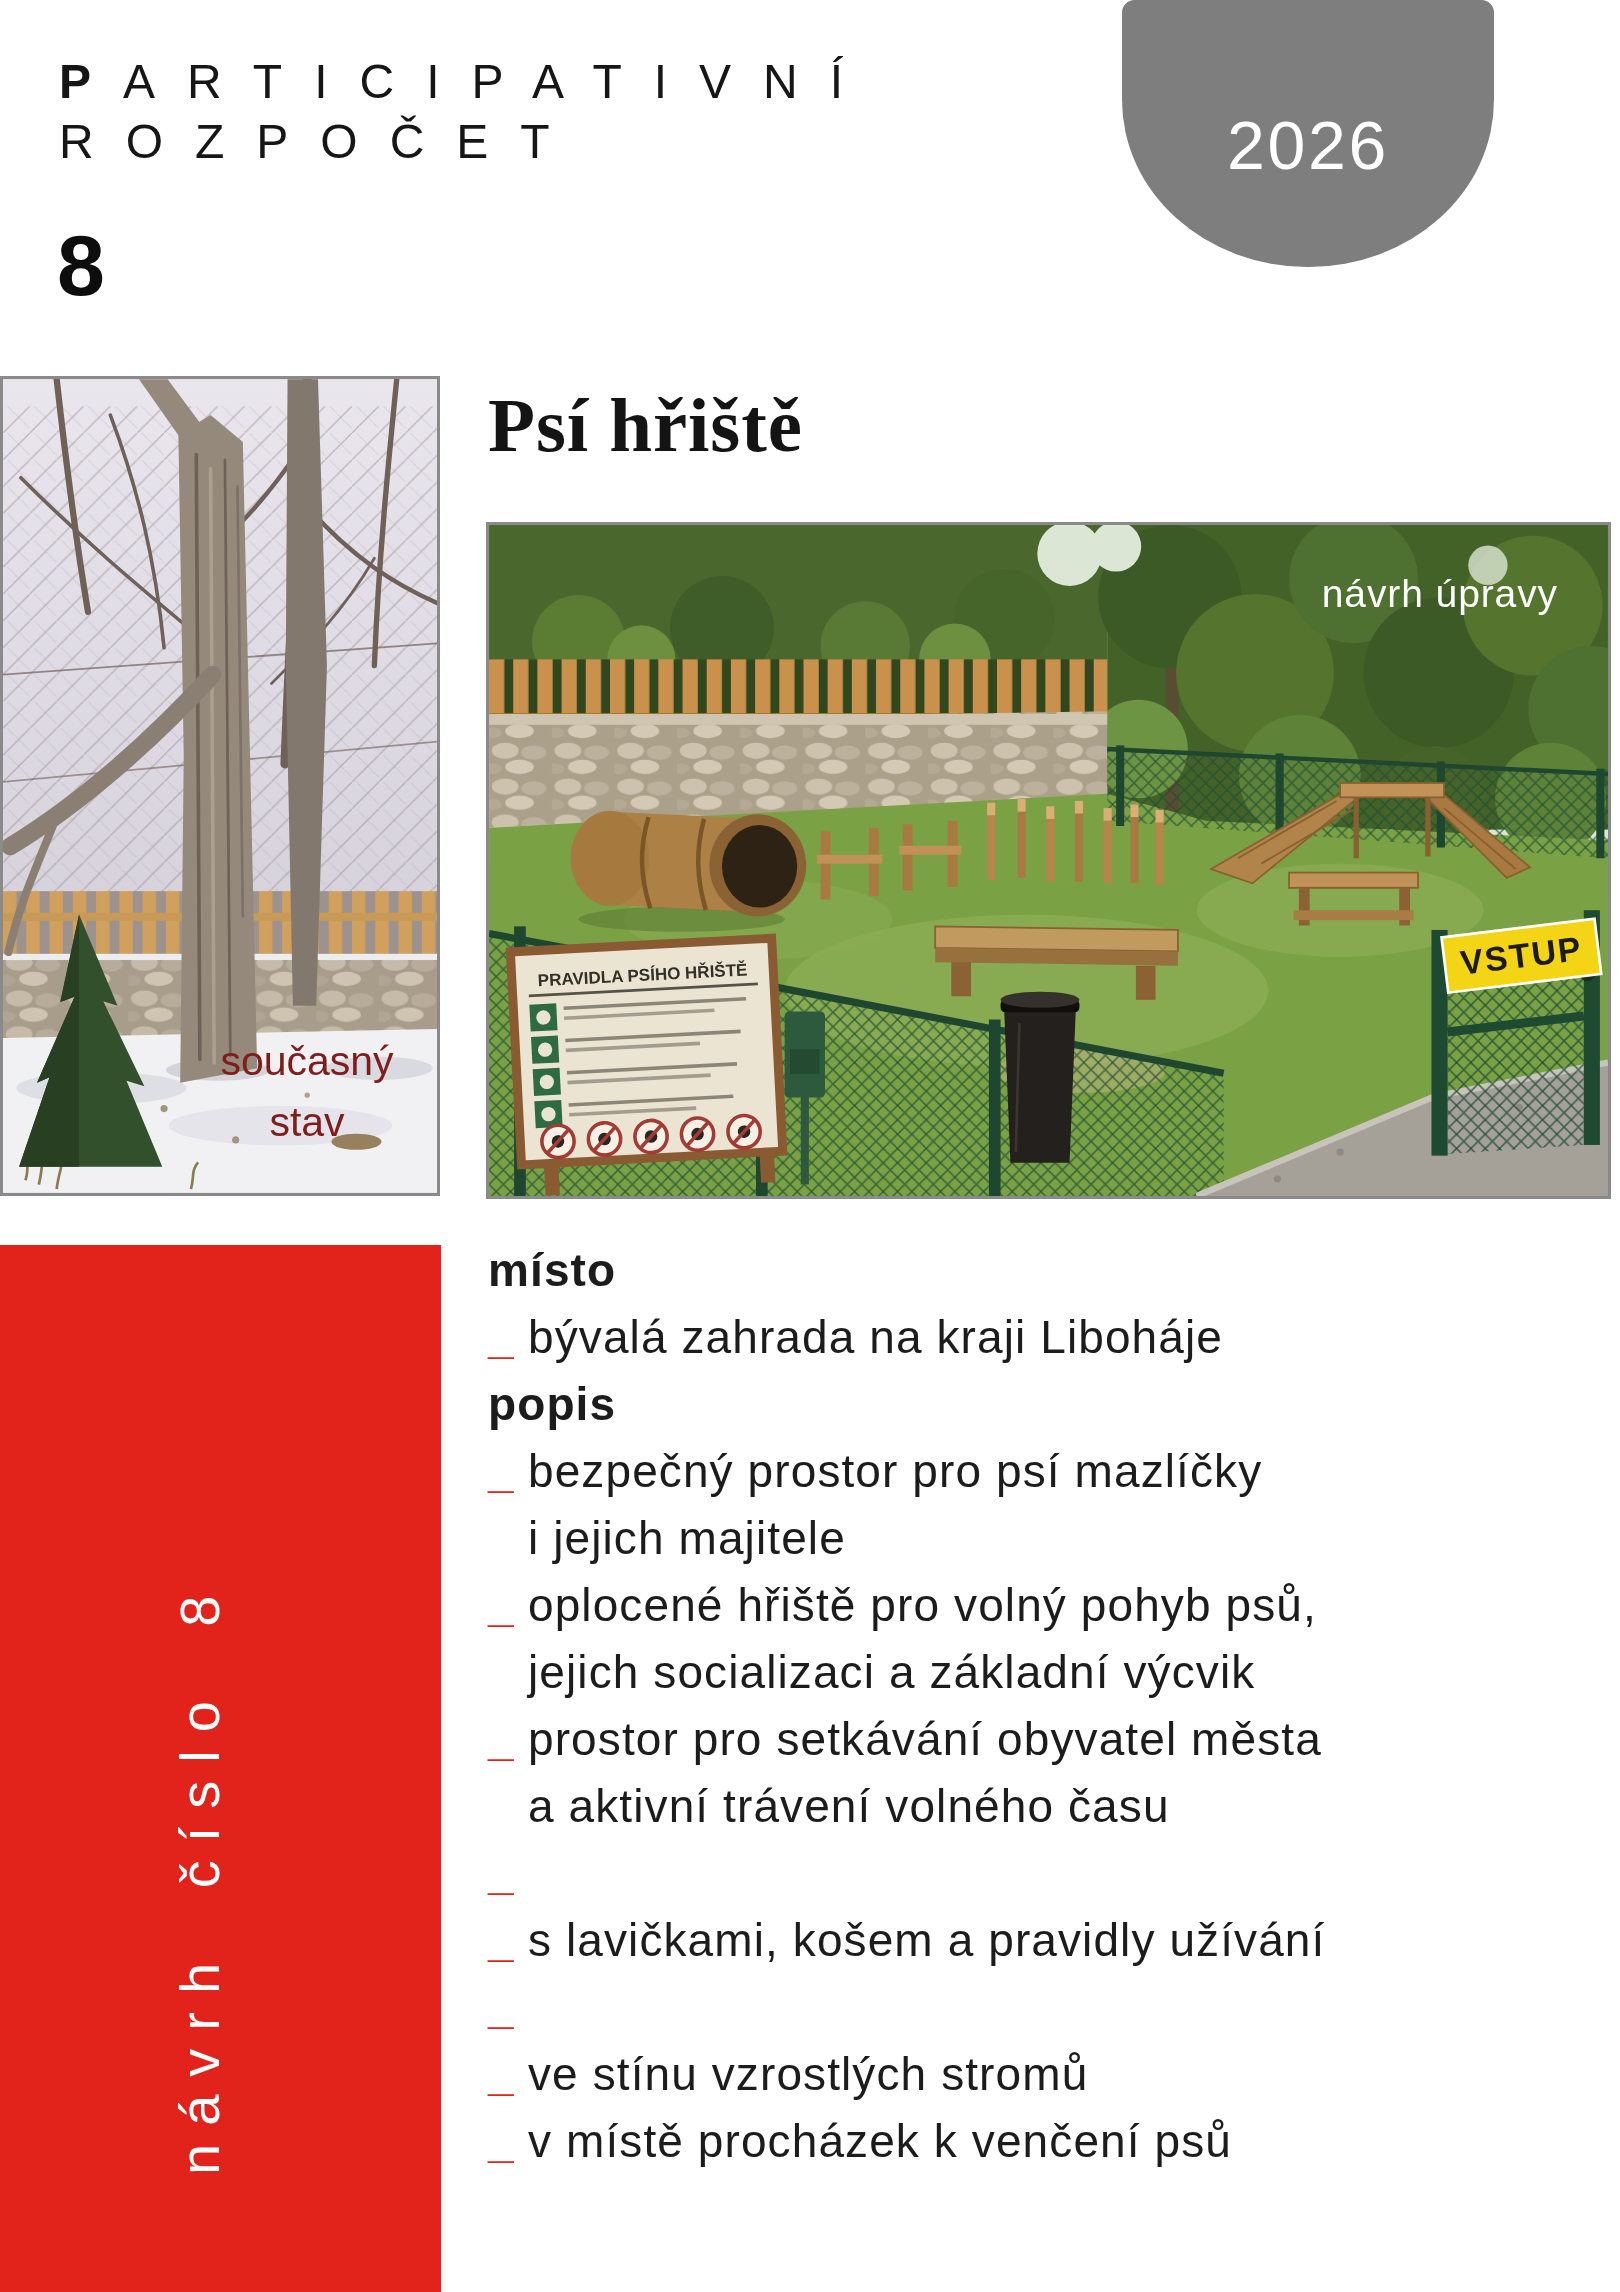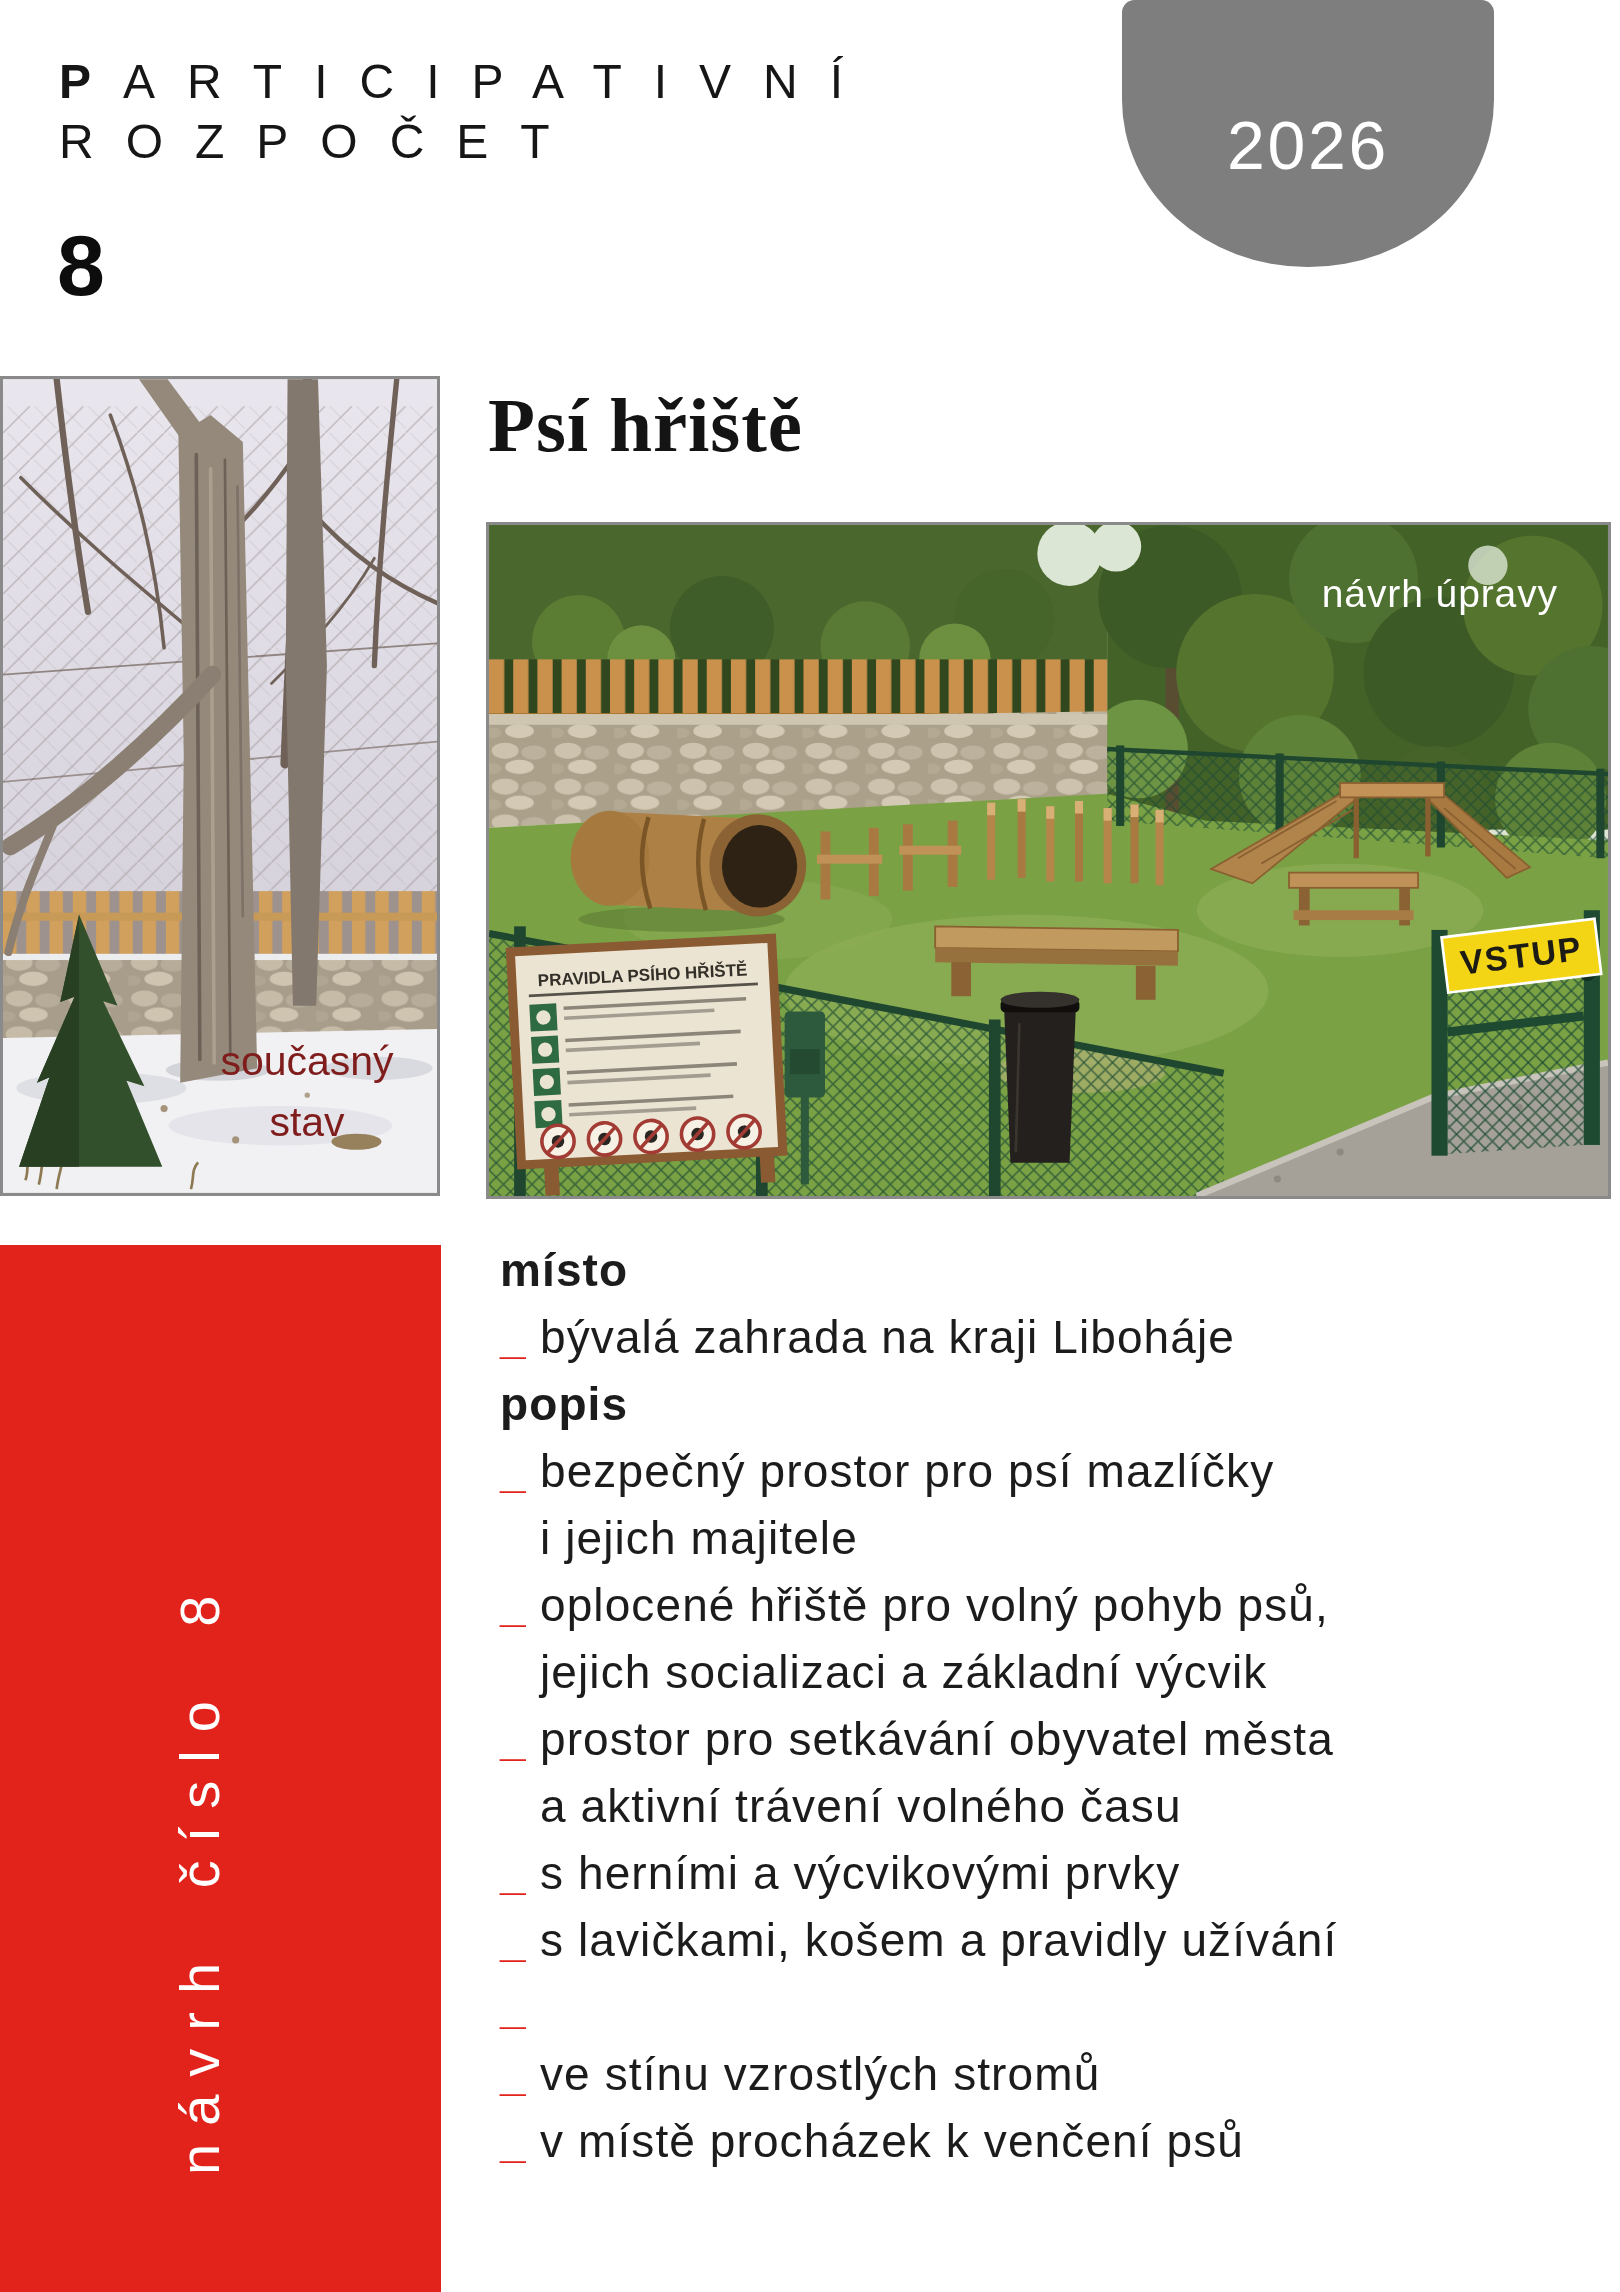--- a/index.html
+++ b/index.html
@@ -30,21 +30,21 @@
   .photo-label{position:absolute;right:50px;top:47px;font-size:39px;color:#ffffff;font-weight:400;
     letter-spacing:0.9px;}
   
   .red-banner{position:absolute;left:0;top:1245px;width:441px;height:1048px;background:#e2231b;}
   .red-banner .vtext{position:absolute;left:150px;top:215px;height:833px;width:99px;
     display:flex;align-items:center;justify-content:center;
     writing-mode:vertical-rl;transform:rotate(180deg);
     color:#ffffff;font-size:56px;font-weight:300;letter-spacing:18px;word-spacing:23px;white-space:nowrap;}
   
   .content{position:absolute;left:488px;top:1243px;width:1119px;}
-  .line{display:flex;align-items:baseline;height:67px;font-size:46px;letter-spacing:1.1px;margin-left:12px;}
+  .line{display:flex;align-items:baseline;height:67px;font-size:46px;letter-spacing:1.1px;}
   .line .marker{display:inline-block;width:40px;flex:0 0 40px;color:#e2231b;font-weight:700;}
   .line.heading{font-weight:700;}
   .line.cont{padding-left:40px;}
   svg text{font-family:"Liberation Sans","DejaVu Sans",sans-serif;}
 </style>
 </head>
 <body>
 
 <div class="page">
 
@@ -388,21 +388,20 @@
         <span>oplocené hřiště pro volný pohyb psů,</span>
       </div>
     <div class="line cont">jejich socializaci a základní výcvik</div>
     <div class="line bullet">
         <span class="marker">_</span>
         <span>prostor pro setkávání obyvatel města</span>
       </div>
     <div class="line cont">a aktivní trávení volného času</div>
     <div class="line bullet">
         <span class="marker">_</span>
-        <span>s herními a výcvikovými prvky</span>
       </div>
     <div class="line bullet">
         <span class="marker">_</span>
         <span>s lavičkami, košem a pravidly užívání</span>
       </div>
     <div class="line bullet">
         <span class="marker">_</span>
       </div>
     <div class="line bullet">
         <span class="marker">_</span>

